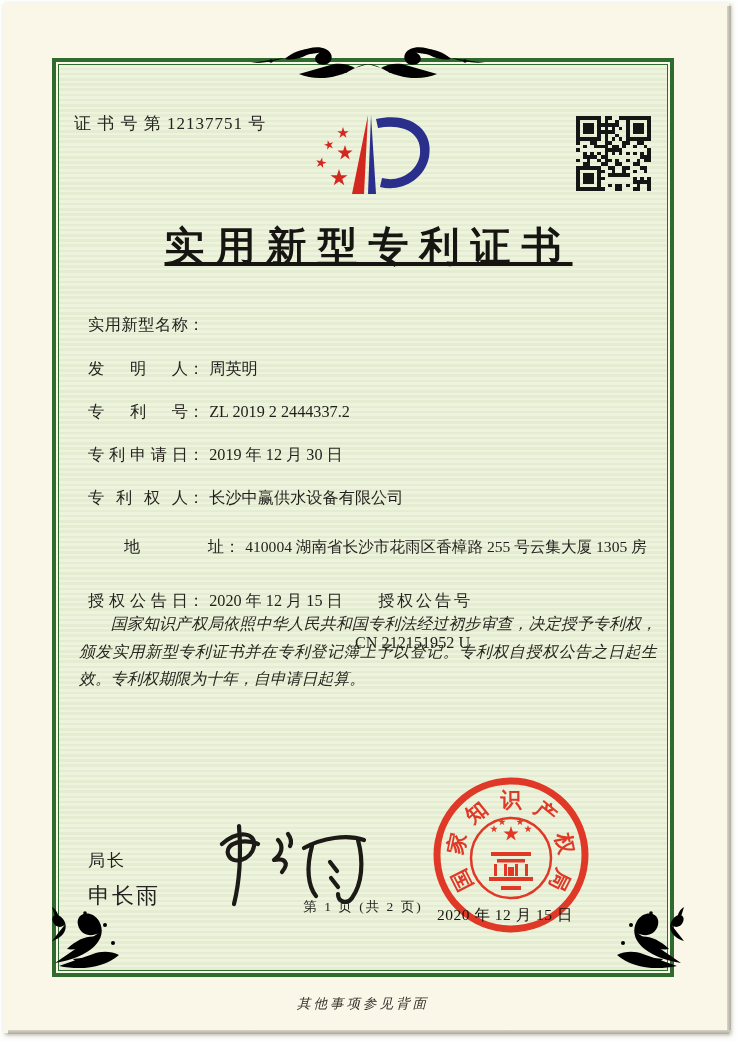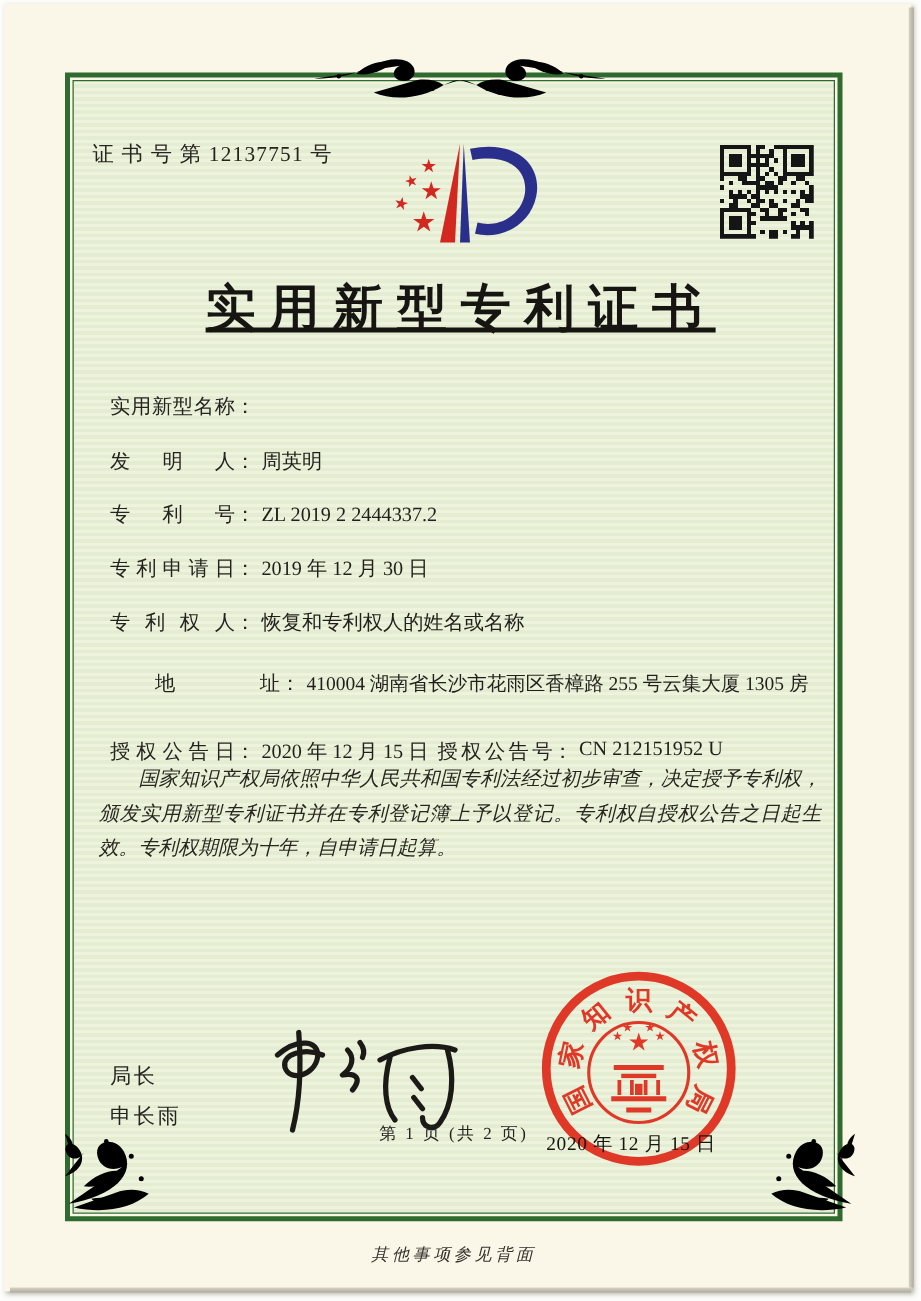--- a/index.html
+++ b/index.html
@@ -31,29 +31,29 @@
   #title{
     left:52px; width:622px; top:219px; text-align:center;
     font-size:40px; font-weight:700; letter-spacing:11px; text-indent:11px; color:#161511;text-decoration:underline;
   }
   .field-row{left:88px; width:566px; font-size:16.2px; white-space:nowrap; display:flex; align-items:baseline;}
   .f-label{display:inline-block; width:100px; text-align:justify; text-align-last:justify;}
   .f-colon{display:inline-block;}
   .f-value{margin-left:5px; color:#201f1b;}
   #row-0{top:314px;} #row-1{top:358px;} #row-2{top:401px;} #row-3{top:444px;}
   #row-4{top:487px;} #row-5{top:536px;margin-left:36px;} #row-6{top:573px;margin-top:17px;}
-  #grant-group{position:absolute; left:262px; top:0; display:flex; align-items:flex-start;}
+  #grant-group{position:absolute; left:262px; top:0; display:flex; align-items:flex-end;flex-direction:column;}
   .g-label{display:inline-block; width:92px; text-align:justify; text-align-last:justify;}
   #body-text{left:79px; top:610px; width:578px;}
   #body-text p{
     margin:0; font-size:15.9px; font-style:italic; line-height:27.6px;
     text-align:justify; text-indent:2em; color:#27261f;
   }
   #sig-title{left:88px; top:849px; font-size:17px; letter-spacing:2px;}
-  #sig-name{left:88px; top:881px; font-size:17px; letter-spacing:2px;}
+  #sig-name{left:88px; top:881px; font-size:22px; letter-spacing:2px;}
   #sig-hand{left:192px; top:816px;}
   #sig-hand path{stroke:#1b1a17; stroke-width:4.2; fill:none; stroke-linecap:round; stroke-linejoin:round;}
   #seal{left:430px; top:774px; opacity:.93;}
   .seal-ch{font-size:21px; font-weight:700; fill:var(--sealred); font-family:"Liberation Serif","DejaVu Serif",serif;}
   #seal-date{left:437px; top:905px; font-size:15.5px; letter-spacing:.5px; color:#17150f; z-index:6;}
   #footer-page{left:52px; width:622px; top:898px; text-align:center; font-size:13.5px; letter-spacing:2px;}
   #back-note{left:52px; width:622px; top:995px; text-align:center; font-size:13.5px; font-style:italic; letter-spacing:3px; color:#33322a;}
   .orn{color:var(--green);}
   #edge-right{left:727px; top:6px; width:4px; height:1024px; background:linear-gradient(90deg,#d8d4c4,#aeab9c);}
   #edge-bottom{left:8px; top:1030px; width:721px; height:4px; background:linear-gradient(180deg,#d8d4c4,#aeab9c);}
@@ -367,21 +367,21 @@
     <span class="f-value">ZL 2019 2 2444337.2</span>
   </div>
   <div class="abs field-row" id="row-3">
     <span class="f-label">专利申请日</span>
       <span class="f-colon">：</span>
     <span class="f-value">2019 年 12 月 30 日</span>
   </div>
   <div class="abs field-row" id="row-4">
     <span class="f-label">专利权人</span>
       <span class="f-colon">：</span>
-    <span class="f-value">恢复和专利权人的姓名或名称</span>
+    <span class="f-value">长沙中赢供水设备有限公司</span>
   </div>
   <div class="abs field-row" id="row-5">
     <span class="f-label">地址</span>
       <span class="f-colon">：</span>
     <span class="f-value" style="font-size:15.6px">410004 湖南省长沙市花雨区香樟路 255 号云集大厦 1305 房</span>
   </div>
   <div class="abs field-row" id="row-6" style="position:absolute">
     <span class="f-label">授权公告日</span>
       <span class="f-colon">：</span>
     <span class="f-value">2020 年 12 月 15 日</span>

